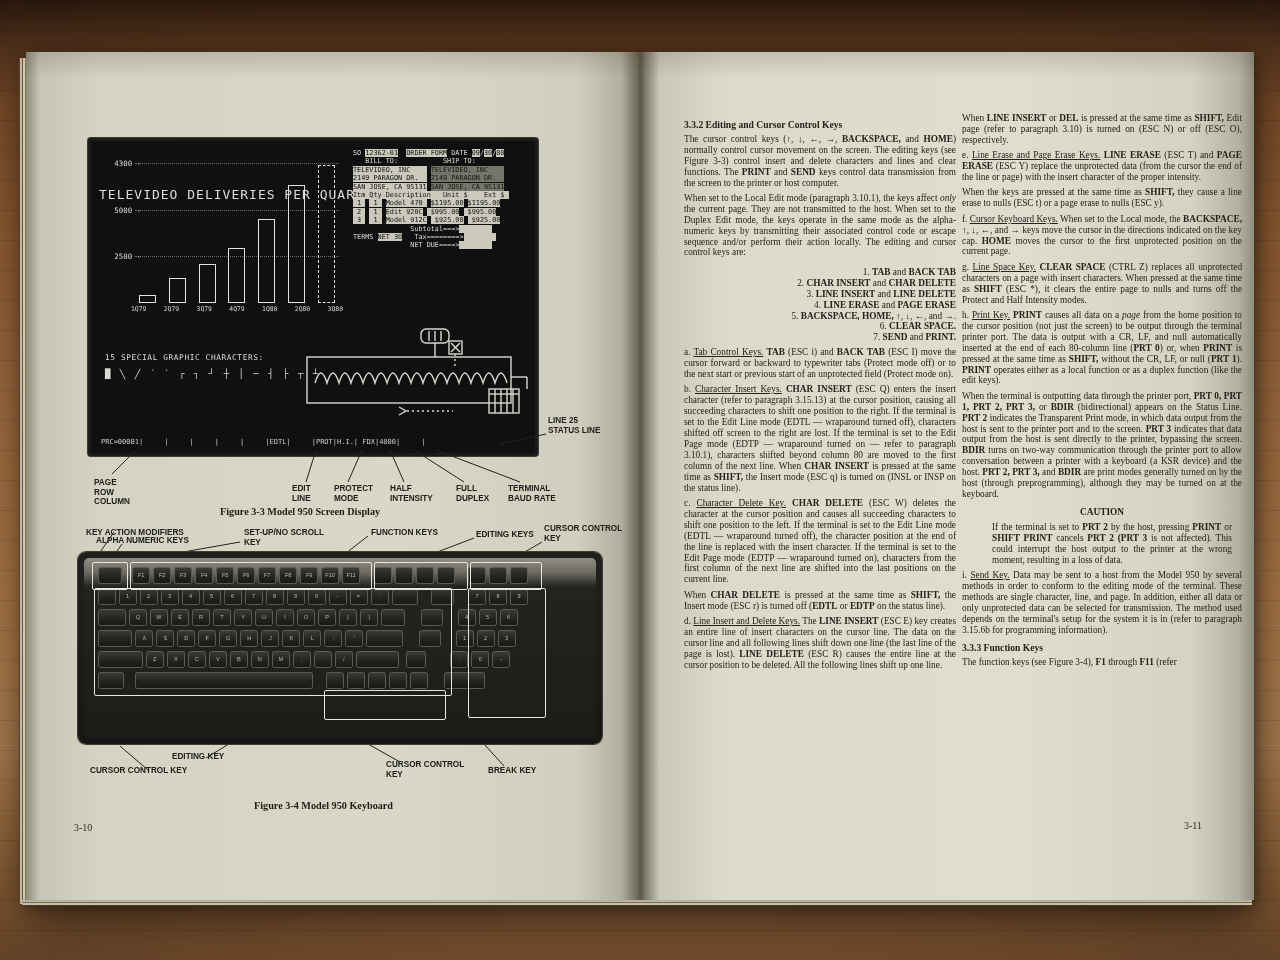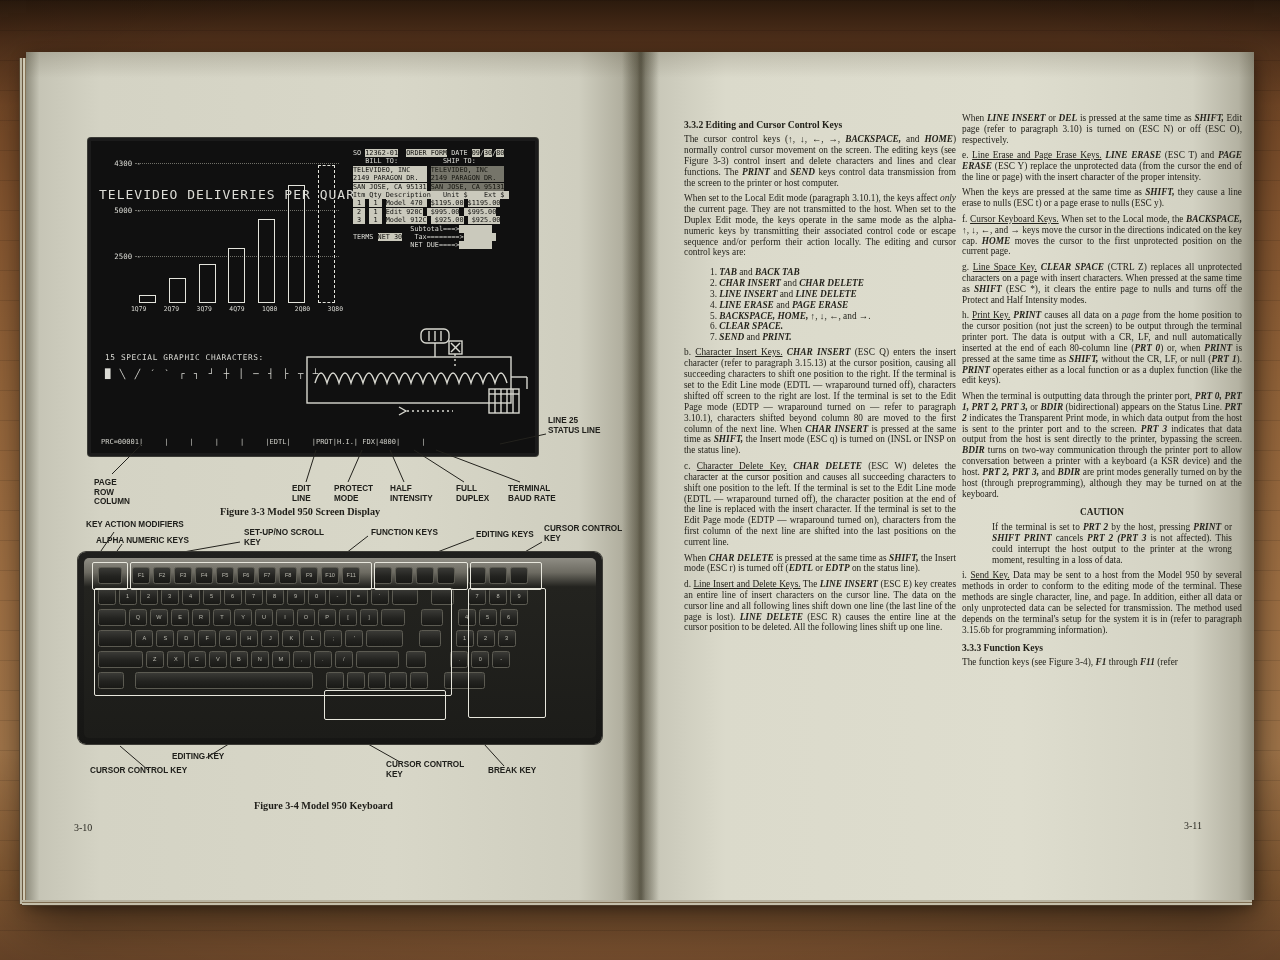--- a/index.html
+++ b/index.html
@@ -97,25 +97,25 @@
   
   .col{
     position:absolute; top:61px; color:#24231c;
     font-family:"Liberation Serif","DejaVu Sans",serif;
     font-size:9.3px; line-height:10.9px; text-align:justify;
   }
   .col1{left:44px; width:272px;}
   .col2{left:322px; width:280px;}
   .col .h{font-weight:bold; margin:7px 0 3px 0; text-align:left; font-size:9.6px;}
   .col .p{margin:0 0 4.5px 0;}
-  .col .li{margin:0 0 0 26px; text-align:left;}
+  .col .li{margin:0 0 0 26px; text-align:right;}
   .col .gap{height:4px;}
   .col .ct{font-weight:bold; text-align:center; margin:7px 0 4px 0;}
   .col .cb{margin:0 10px 5px 30px;}
-  .bi{font-weight:bold; font-style:italic;margin-top:44px;}
+  .bi{font-weight:bold; margin-top:44px;}
   .ul{text-decoration:underline;}
   .it{font-style:italic;}
   .pagenum{position:absolute; font-family:"Liberation Serif","DejaVu Serif",serif; font-size:10px; color:#2a2922;}
   .pn-left{left:48px; top:770px;}
   .pn-right{left:544px; top:768px;font-family:Liberation Serif, serif;}
   svg.schematic path, svg.schematic rect, svg.schematic line, svg.schematic polyline{fill:none; stroke:#d9d9d1; stroke-width:1.4;}
 </style>
 </head>
 <body>
 
@@ -230,21 +230,21 @@
         <line x1="184" y1="22" x2="48" y2="46"></line>
         <line x1="312" y1="16" x2="276" y2="44"></line>
         <line x1="418" y1="18" x2="350" y2="44"></line>
         <line x1="486" y1="22" x2="448" y2="44"></line>
         <line x1="150" y1="238" x2="176" y2="222"></line>
         <line x1="92" y1="250" x2="64" y2="226"></line>
         <line x1="344" y1="242" x2="312" y2="224"></line>
         <line x1="448" y1="246" x2="428" y2="224"></line>
       </svg>
 
-      <div class="callout" style="left:30px;top:0;">KEY ACTION MODIFIERS</div>
+      <div class="callout" style="left:30px;top:8px;">KEY ACTION MODIFIERS</div>
       <div class="callout" style="left:40px;top:16px;">ALPHA NUMERIC KEYS</div>
       <div class="callout" style="left:188px;top:8px;">SET-UP/NO SCROLL
 KEY</div>
       <div class="callout" style="left:315px;top:8px;">FUNCTION KEYS</div>
       <div class="callout" style="left:420px;top:10px;">EDITING KEYS</div>
       <div class="callout" style="left:488px;top:4px;">CURSOR CONTROL
 KEY</div>
 
       <div class="kbody">
         <div class="kface">
@@ -400,20 +400,21 @@
         <div class="p">When set to the Local Edit mode (paragraph 3.10.1), the keys affect <span class="it">only</span> the current page. They are not transmitted to the host. When set to the Duplex Edit mode, the keys operate in the same mode as the alpha-numeric keys by transmitting their associated control code or escape sequence and/or perform their action locally. The editing and cursor control keys are:</div>
         <div class="gap"></div>
         <div class="li">1.  <span class="bi">TAB</span> and <span class="bi">BACK TAB</span></div>
         <div class="li">2.  <span class="bi">CHAR INSERT</span> and <span class="bi">CHAR DELETE</span></div>
         <div class="li">3.  <span class="bi">LINE INSERT</span> and <span class="bi">LINE DELETE</span></div>
         <div class="li">4.  <span class="bi">LINE ERASE</span> and <span class="bi">PAGE ERASE</span></div>
         <div class="li">5.  <span class="bi">BACKSPACE, HOME,</span> ↑, ↓, ←, and →.</div>
         <div class="li">6.  <span class="bi">CLEAR SPACE.</span></div>
         <div class="li">7.  <span class="bi">SEND</span> and <span class="bi">PRINT.</span></div>
         <div class="gap"></div>
+        <div class="p">a.  <span class="ul">Tab Control Keys.</span> <span class="bi">TAB</span> (ESC i) and <span class="bi">BACK TAB</span> (ESC I) move the cursor forward or backward to typewriter tabs (Protect mode off) or to the next start or previous start of an unprotected field (Protect mode on).</div>
         <div class="p">b.  <span class="ul">Character Insert Keys.</span> <span class="bi">CHAR INSERT</span> (ESC Q) enters the insert character (refer to paragraph 3.15.13) at the cursor position, causing all succeeding characters to shift one position to the right. If the terminal is set to the Edit Line mode (EDTL — wraparound turned off), characters shifted off screen to the right are lost. If the terminal is set to the Edit Page mode (EDTP — wraparound turned on — refer to paragraph 3.10.1), characters shifted beyond column 80 are moved to the first column of the next line. When <span class="bi">CHAR INSERT</span> is pressed at the same time as <span class="bi">SHIFT,</span> the Insert mode (ESC q) is turned on (INSL or INSP on the status line).</div>
         <div class="p">c.  <span class="ul">Character Delete Key.</span> <span class="bi">CHAR DELETE</span> (ESC W) deletes the character at the cursor position and causes all succeeding characters to shift one position to the left. If the terminal is set to the Edit Line mode (EDTL — wraparound turned off), the character position at the end of the line is replaced with the insert character. If the terminal is set to the Edit Page mode (EDTP — wraparound turned on), characters from the first column of the next line are shifted into the last positions on the current line.</div>
         <div class="p">When <span class="bi">CHAR DELETE</span> is pressed at the same time as <span class="bi">SHIFT,</span> the Insert mode (ESC r) is turned off (<span class="bi">EDTL</span> or <span class="bi">EDTP</span> on the status line).</div>
         <div class="p">d.  <span class="ul">Line Insert and Delete Keys.</span> The <span class="bi">LINE INSERT</span> (ESC E) key creates an entire line of insert characters on the cursor line. The data on the cursor line and all following lines shift down one line (the last line of the page is lost). <span class="bi">LINE DELETE</span> (ESC R) causes the entire line at the cursor position to be deleted. All the following lines shift up one line.</div>
       </div>
     <div class="col col2">
         <div class="p">When <span class="bi">LINE INSERT</span> or <span class="bi">DEL</span> is pressed at the same time as <span class="bi">SHIFT,</span> Edit page (refer to paragraph 3.10) is turned on (ESC N) or off (ESC O), respectively.</div>
         <div class="p">e.  <span class="ul">Line Erase and Page Erase Keys.</span> <span class="bi">LINE ERASE</span> (ESC T) and <span class="bi">PAGE ERASE</span> (ESC Y) replace the unprotected data (from the cursor the end of the line or page) with the insert character of the proper intensity.</div>
         <div class="p">When the keys are pressed at the same time as <span class="bi">SHIFT,</span> they cause a line erase to nulls (ESC t) or a page erase to nulls (ESC y).</div>
         <div class="p">f.  <span class="ul">Cursor Keyboard Keys.</span> When set to the Local mode, the <span class="bi">BACKSPACE,</span> ↑, ↓, ←, and → keys move the cursor in the directions indicated on the key cap. <span class="bi">HOME</span> moves the cursor to the first unprotected position on the current page.</div>

